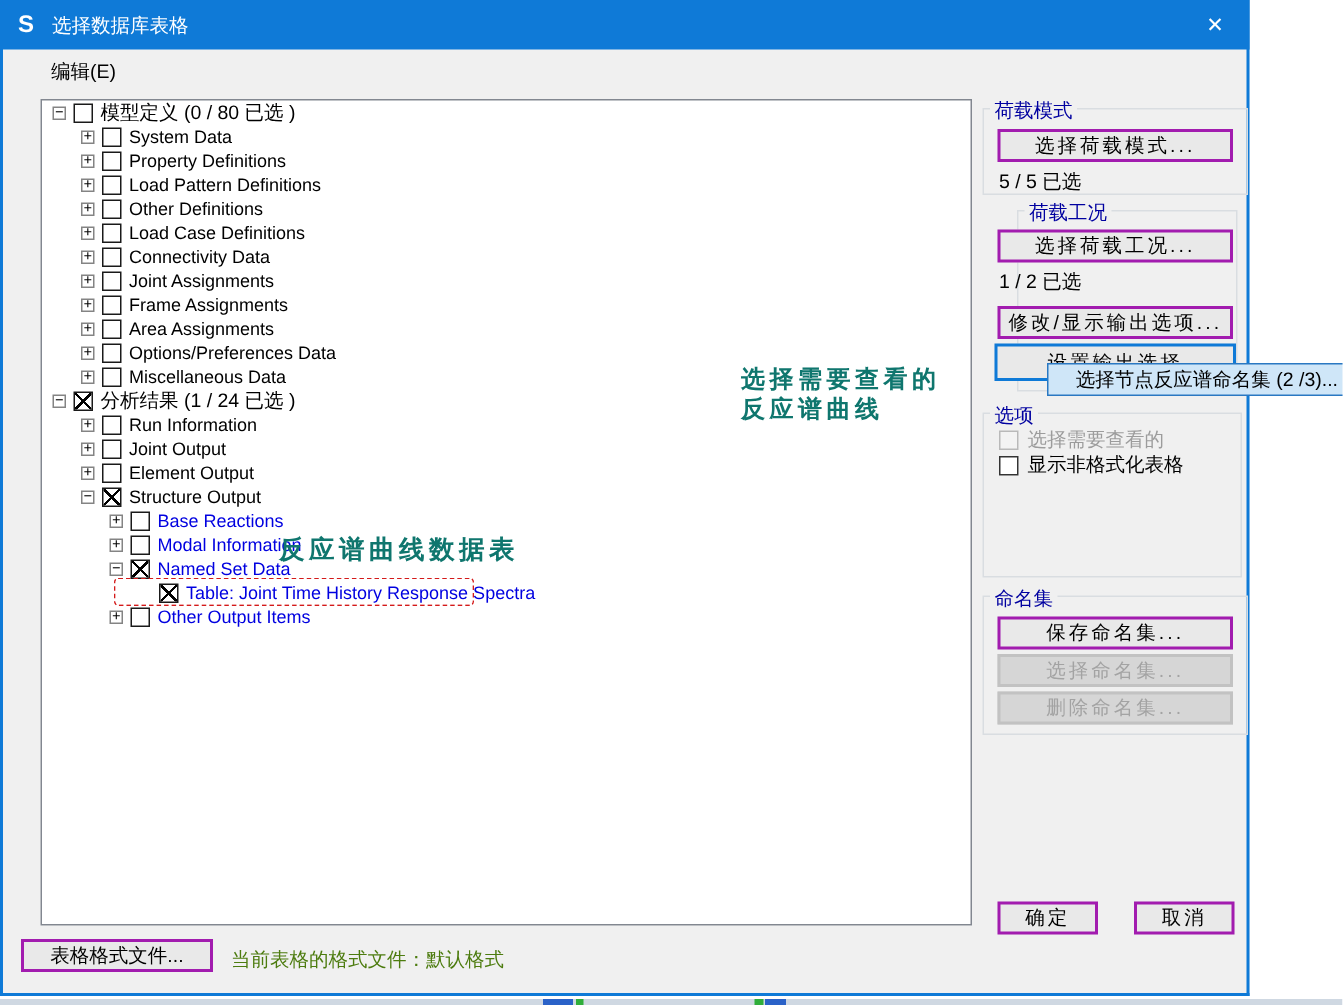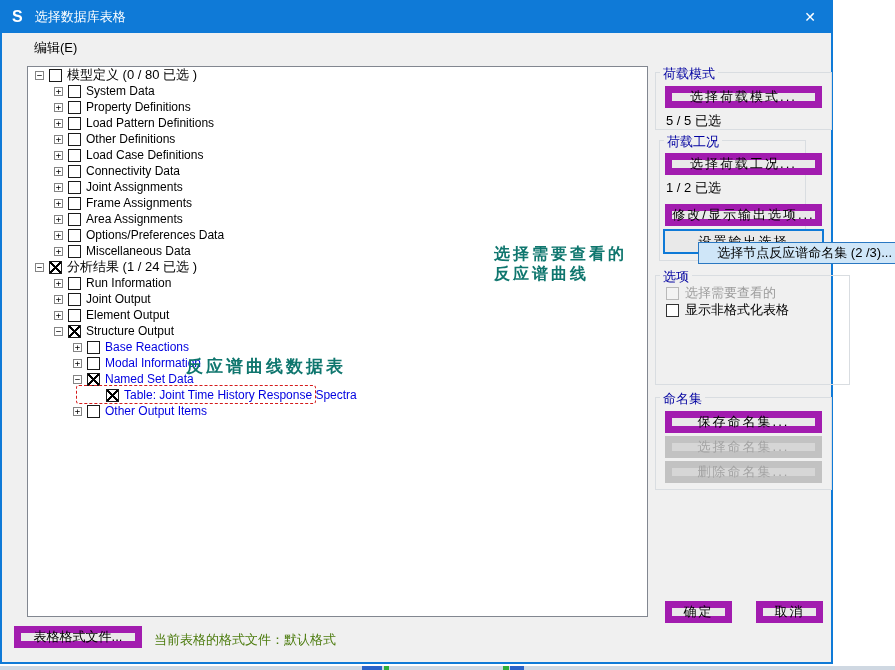--- a/index.html
+++ b/index.html
@@ -42,21 +42,21 @@
   
   .red-note { position:absolute; color:#0f766e; font-weight:bold;
               font-family:Liberation Serif, serif;
               letter-spacing:3px; line-height:20px; z-index:5; }
   .dash-box { position:absolute; border:1px dashed #d41a1a; border-radius:3px; z-index:4; }
 
   
   .groupbox { position:absolute; border:1px solid #d9dde1; }
   .group-label { position:absolute; top:-8px; left:4px; background:#f0f0f0;
                  color:#0000a0; font-size:13px; padding:0 3px; }
-  .btn { position:absolute; background:#e9e9e9; border:7px solid #a21caf;
+  .btn { position:absolute; background:#e9e9e9; border:2px solid #a21caf;
          font-size:13px; color:#000; display:flex; align-items:center;
          justify-content:center; letter-spacing:2px; }
   .btn.disabled { background:#d6d6d6; border-color:#c2c2c2; color:#a3a3a3; }
   .btn.focused { border:2px solid #0f7ad7; }
   .status-text { position:absolute; font-size:13px; color:#000; }
   .chk-row { position:absolute; display:flex; align-items:center; font-size:13px; color:#000; }
   .chk { width:13px; height:13px; border:1px solid #333; background:#fff; margin-right:6px; flex:none; }
   .chk-row.disabled { color:#9c9c9c; }
   .chk-row.disabled .chk { border-color:#b9b9b9; background:#f3f3f3; }
 
@@ -234,29 +234,29 @@
     </div>
     <div class="red-note" style="left:184px; top:357px; font-size:17px;text-align:center;">反应谱曲线数据表</div>
     <div class="dash-box" style="left:74px; top:385px; width:240px; height:19px;"></div>
 
     <div class="groupbox" style="left:653px; top:72px; width:177px; height:58px;">
       <span class="group-label">荷载模式</span>
     </div>
     <div class="btn" style="left:663px; top:86px; width:157px; height:22px;">选择荷载模式...</div>
     <div class="status-text" style="left:664px; top:112px;">5 / 5 已选</div>
 
-    <div class="groupbox" style="left:657px; top:140px; width:147px; height:121px;">
+    <div class="groupbox" style="left:676px; top:140px; width:147px; height:121px;">
       <span class="group-label">荷载工况</span>
     </div>
     <div class="btn" style="left:663px; top:153px; width:157px; height:22px;">选择荷载工况...</div>
     <div class="status-text" style="left:664px; top:179px;">1 / 2 已选</div>
     <div class="btn" style="left:663px; top:204px; width:157px; height:22px;">修改/显示输出选项...</div>
     <div class="btn focused" style="left:661px; top:229px; width:161px; height:25px;">设置输出选择</div>
 
-    <div class="groupbox" style="left:653px; top:275px; width:195px; height:110px;">
+    <div class="groupbox" style="left:653px; top:275px; width:173px; height:110px;">
       <span class="group-label">选项</span>
     </div>
     <div class="chk-row disabled" style="left:664px; top:284px;">
       <span class="chk"></span>
       <span>选择需要查看的</span>
     </div>
     <div class="chk-row" style="left:664px; top:301px;">
       <span class="chk"></span>
       <span>显示非格式化表格</span>
     </div>

